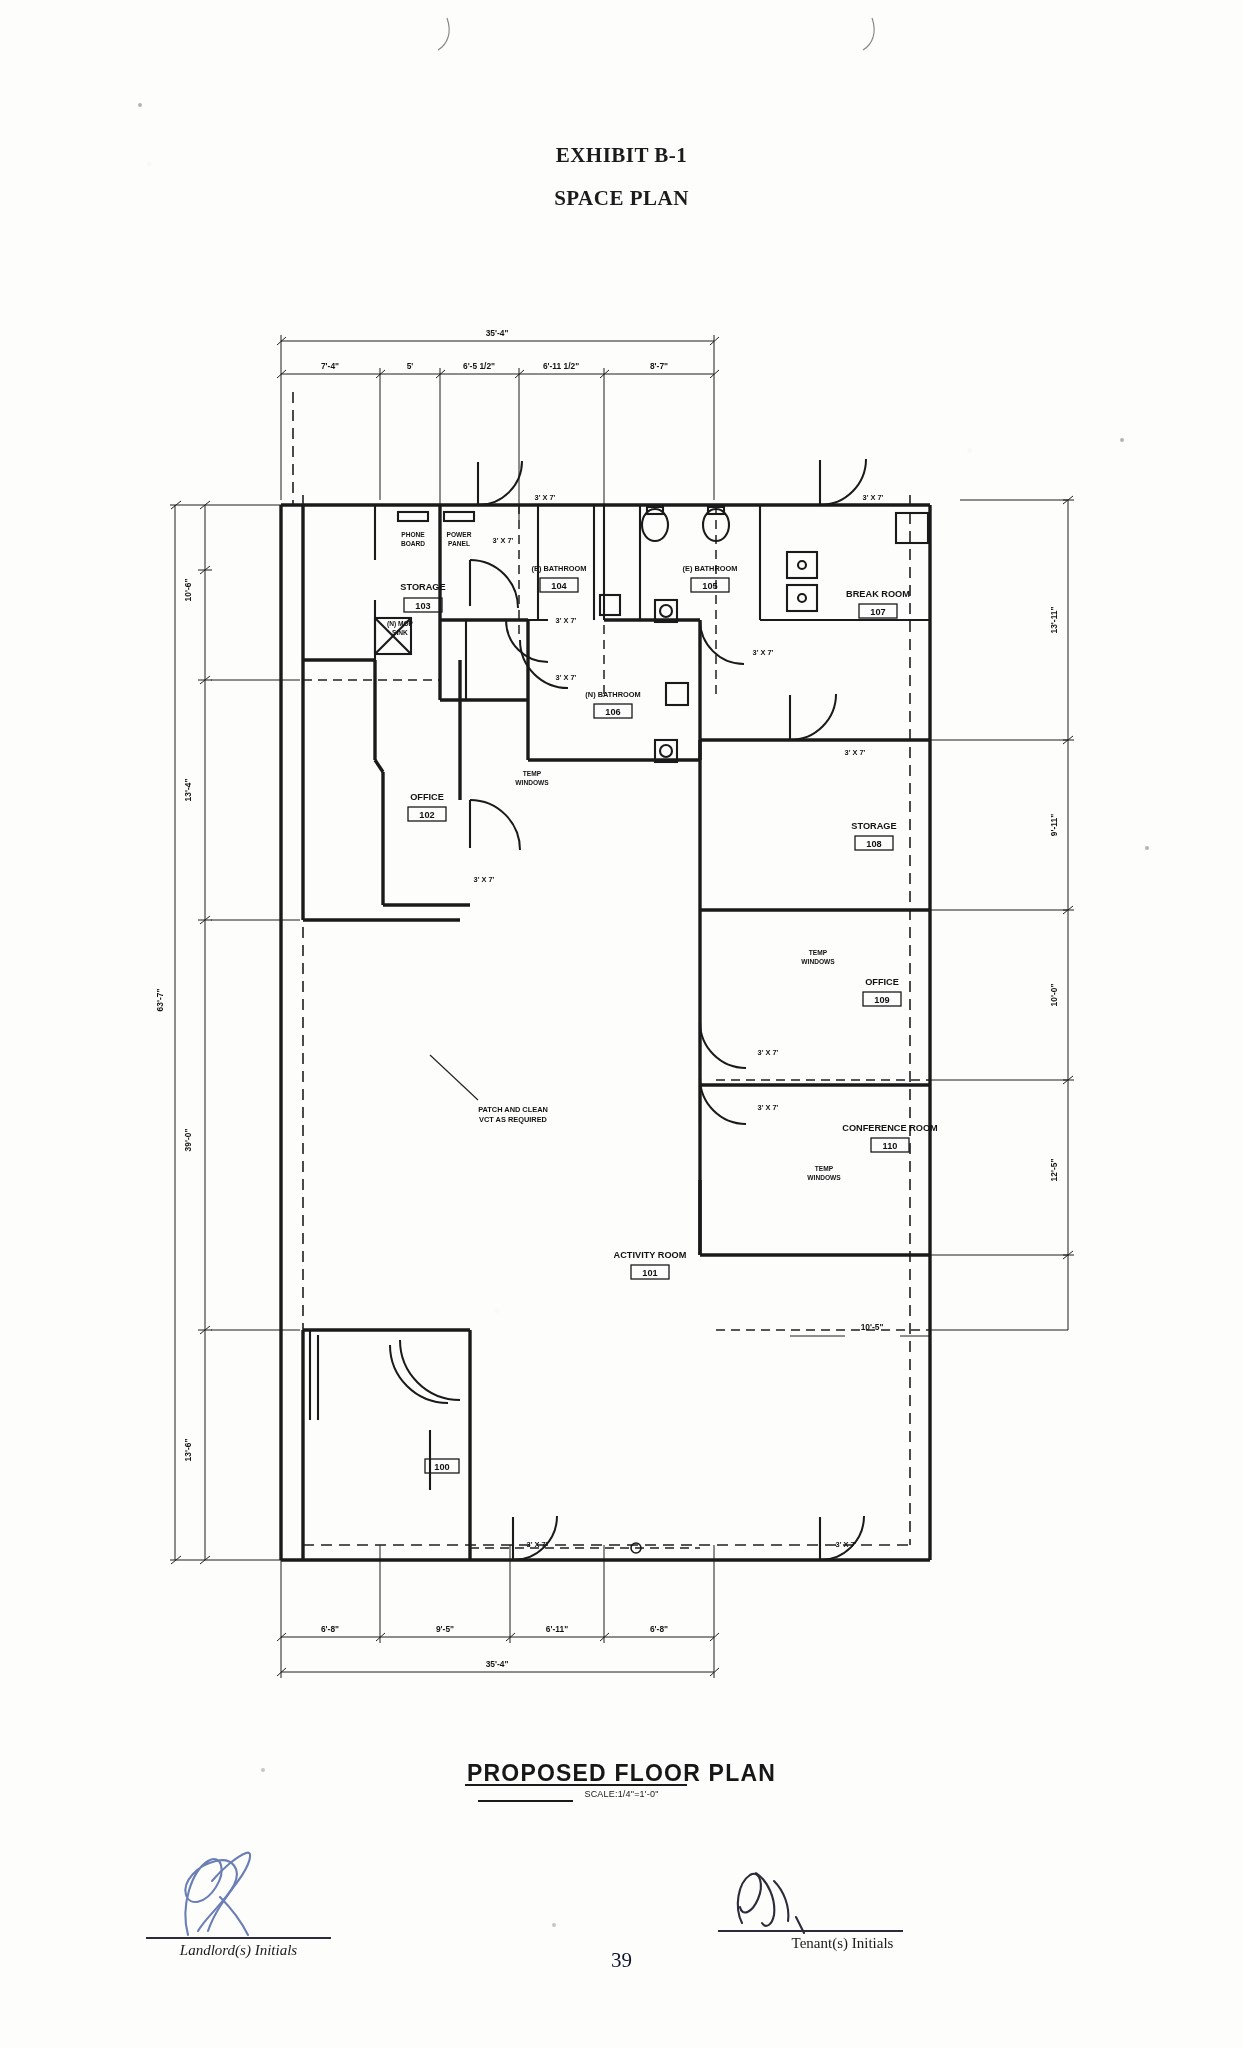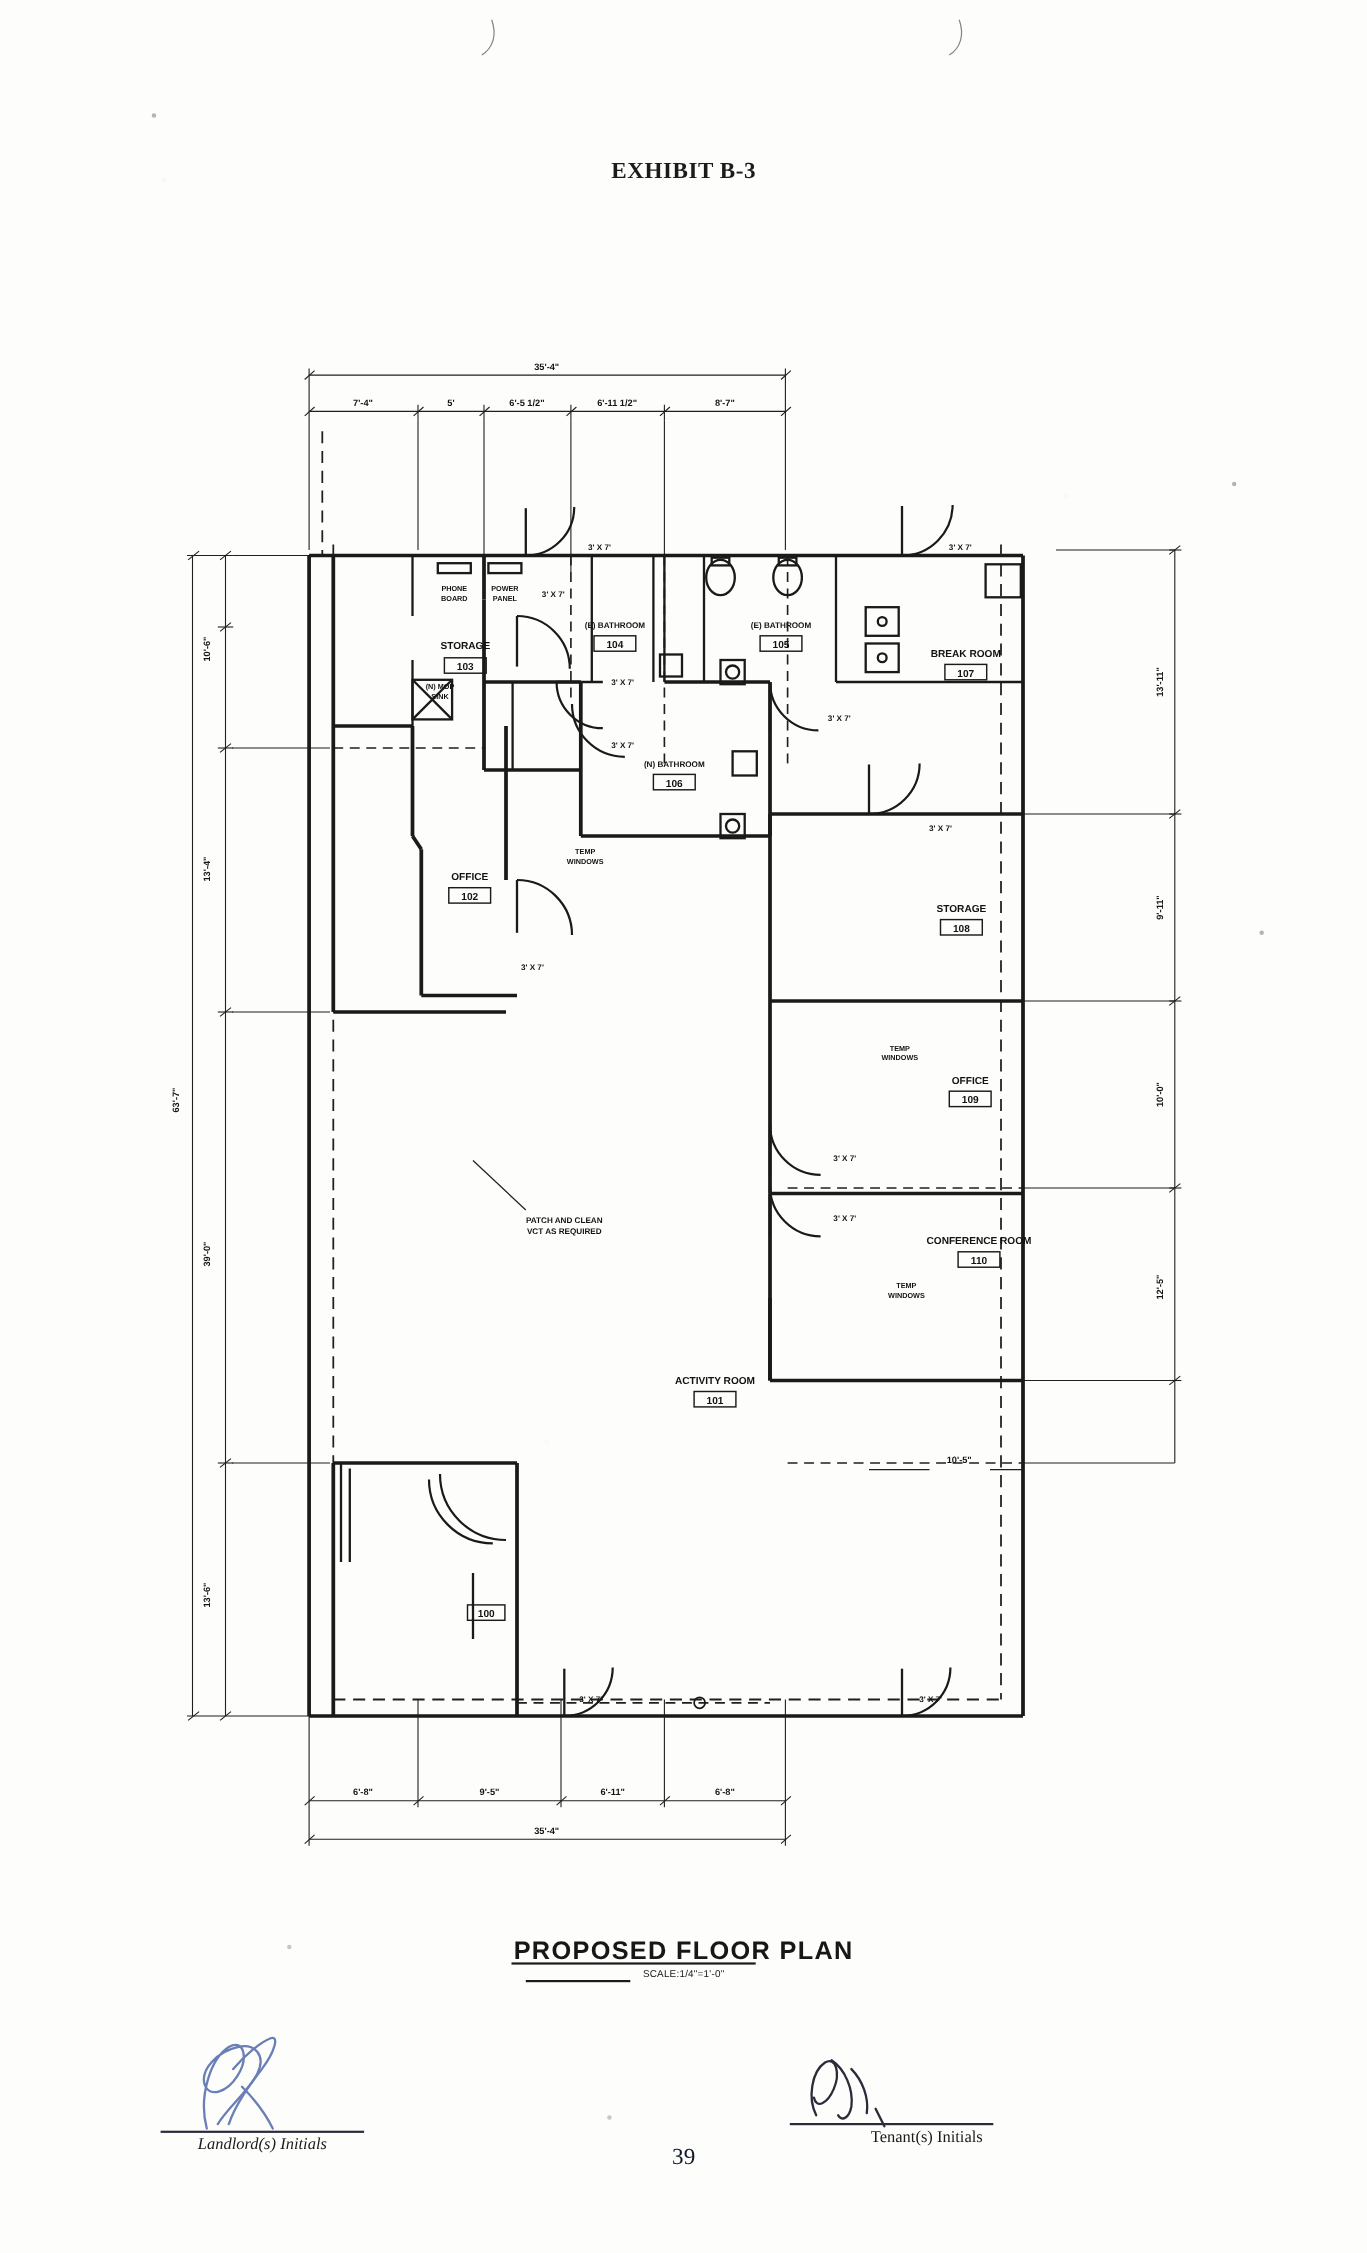--- a/index.html
+++ b/index.html
@@ -23,21 +23,22 @@
   #pscale{top:1789px;width:100%;font-size:9px;letter-spacing:.2px;color:#171717;font-family:"Liberation Sans",sans-serif;}
   #ptitleline{position:absolute;left:465px;top:1784px;width:222px;height:2px;background:#1b1b1b;}
   #pscaleline{position:absolute;left:478px;top:1800px;width:95px;height:1.5px;background:#1b1b1b;}
 </style>
 </head>
 <body>
 
 <div class="page">
   <div class="grain"></div>
 
-  <div class="hdr" id="exhibit">EXHIBIT B-3</div>
+  <div class="hdr" id="exhibit">EXHIBIT B-1</div>
+  <div class="hdr" id="spaceplan">SPACE PLAN</div>
 
   <svg class="plan" viewBox="0 0 1243 2048" xmlns="http://www.w3.org/2000/svg">
     <defs>
       <style>
         .w{stroke:#1a1a1a;fill:none;stroke-width:3.4;}
         .wt{stroke:#1a1a1a;fill:none;stroke-width:2.1;}
         .thin{stroke:#1f1f1f;fill:none;stroke-width:1.1;}
         .dash{stroke:#1f1f1f;fill:none;stroke-width:1.6;stroke-dasharray:11 7;}
         .dash2{stroke:#1f1f1f;fill:none;stroke-width:1.5;stroke-dasharray:9 6;}
         .dim{stroke:#1f1f1f;fill:none;stroke-width:1.0;}

